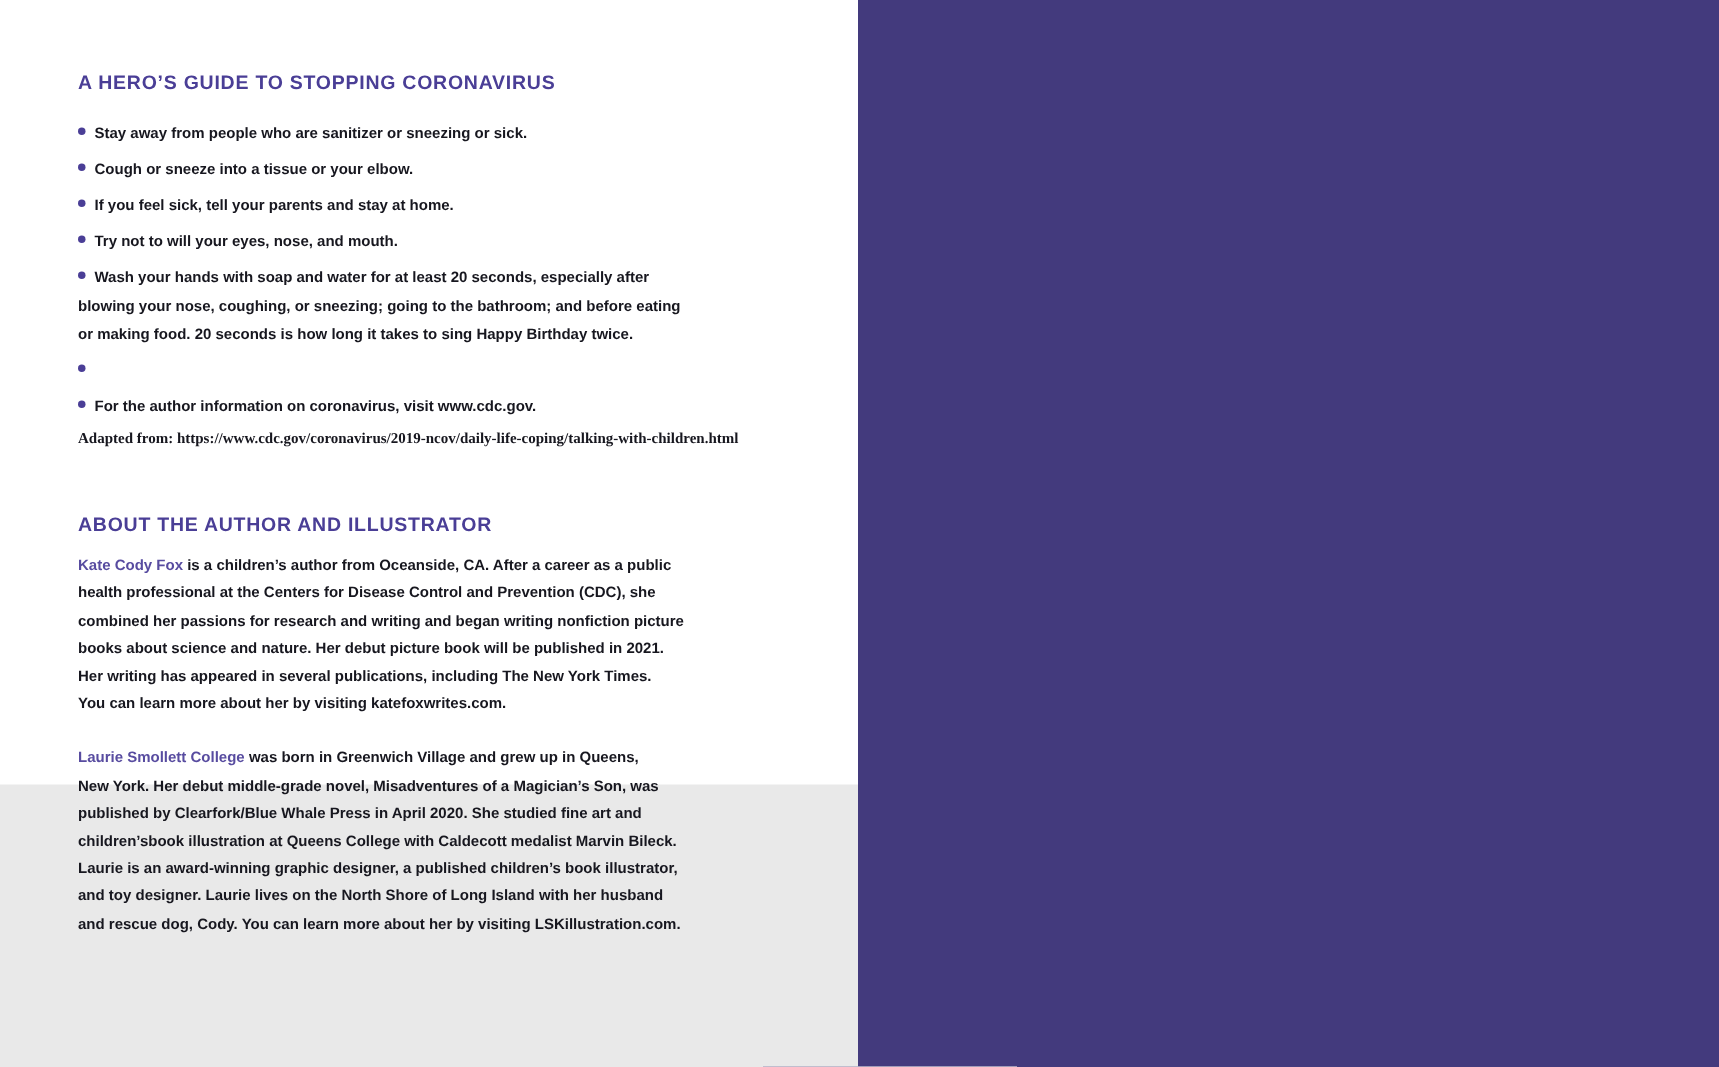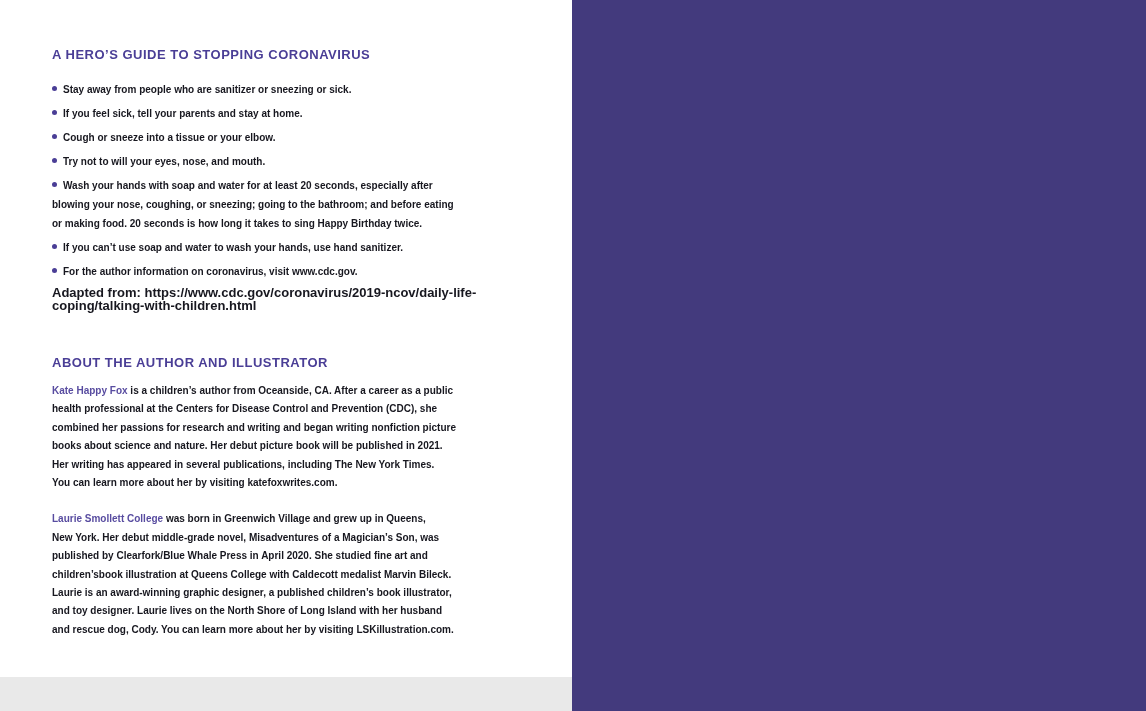--- a/index.html
+++ b/index.html
@@ -3,21 +3,21 @@
 <meta charset="utf-8">
 <style>
   html, body { margin: 0; padding: 0; background: #e9e9e9; }
   .spread {
     width: 1146px; height: 711px;
     display: flex;
     font-family: "Liberation Sans", sans-serif;
     overflow: hidden;
   }
   .page-left {
-    width: 572px; height: 677px;
+    width: 572px; height: 523px;
     background: #ffffff;
     position: relative;
     flex: 0 0 auto;
   }
   .page-right {
     width: 574px; height: 711px;
     background: #433A7D;
     flex: 0 0 auto;
   }
   .content {
@@ -44,59 +44,60 @@
   .bullet .txt { white-space: pre-line; }
   .dot {
     display: inline-block;
     width: 5px; height: 5px;
     border-radius: 50%;
     background: #4A3E96;
     margin-right: 6px;
     vertical-align: 2px;
   }
   .source-note {
-    font-size: 13px;
+    font-size: 10px;
     font-weight: 700;
     line-height: 13px;
     margin: 4px 0 0 0;
     color: #17171F;
+    font-family: Liberation Serif, serif;
   }
   .bio {
     font-size: 10px;
     font-weight: 700;
     line-height: 18.4px;
     margin: 0 0 18px 0;
   }
   .bio .name { color: #584CA0; }
   .bio .txt { white-space: pre-line; }
 </style>
 </head>
 <body>
 
 <div class="spread">
   <div class="page-left">
     <div class="content">
 
       <h1 class="section-title">A HERO’S GUIDE TO STOPPING CORONAVIRUS</h1>
 
       <p class="bullet"><span class="dot"></span><span class="txt">Stay away from people who are sanitizer or sneezing or sick.</span></p>
+      <p class="bullet"><span class="dot"></span><span class="txt">Cough or sneeze into a tissue or your elbow.</span></p>
       <p class="bullet"><span class="dot"></span><span class="txt">If you feel sick, tell your parents and stay at home.</span></p>
-      <p class="bullet"><span class="dot"></span><span class="txt">Cough or sneeze into a tissue or your elbow.</span></p>
       <p class="bullet"><span class="dot"></span><span class="txt">Try not to will your eyes, nose, and mouth.</span></p>
       <p class="bullet"><span class="dot"></span><span class="txt">Wash your hands with soap and water for at least 20 seconds, especially after
 blowing your nose, coughing, or sneezing; going to the bathroom; and before eating
 or making food. 20 seconds is how long it takes to sing Happy Birthday twice.</span></p>
-      <p class="bullet"><span class="dot"></span><span class="txt">If you can’t use soap and water to wash your hands, use hand sanitizer.</span></p>
+      <p class="bullet"><span class="dot"></span></p>
       <p class="bullet"><span class="dot"></span><span class="txt">For the author information on coronavirus, visit www.cdc.gov.</span></p>
 
       <p class="source-note">Adapted from: https://www.cdc.gov/coronavirus/2019-ncov/daily-life-coping/talking-with-children.html</p>
 
       <h1 class="section-title about-title">ABOUT THE AUTHOR AND ILLUSTRATOR</h1>
 
-      <p class="bio"><span class="name">Kate Happy Fox</span><span class="txt"> is a children’s author from Oceanside, CA. After a career as a public
+      <p class="bio"><span class="name">Kate Cody Fox</span><span class="txt"> is a children’s author from Oceanside, CA. After a career as a public
 health professional at the Centers for Disease Control and Prevention (CDC), she
 combined her passions for research and writing and began writing nonfiction picture
 books about science and nature. Her debut picture book will be published in 2021.
 Her writing has appeared in several publications, including The New York Times.
 You can learn more about her by visiting katefoxwrites.com.</span></p>
 
       <p class="bio"><span class="name">Laurie Smollett College</span><span class="txt"> was born in Greenwich Village and grew up in Queens,
 New York. Her debut middle-grade novel, Misadventures of a Magician’s Son, was
 published by Clearfork/Blue Whale Press in April 2020. She studied fine art and
 children’sbook illustration at Queens College with Caldecott medalist Marvin Bileck.

